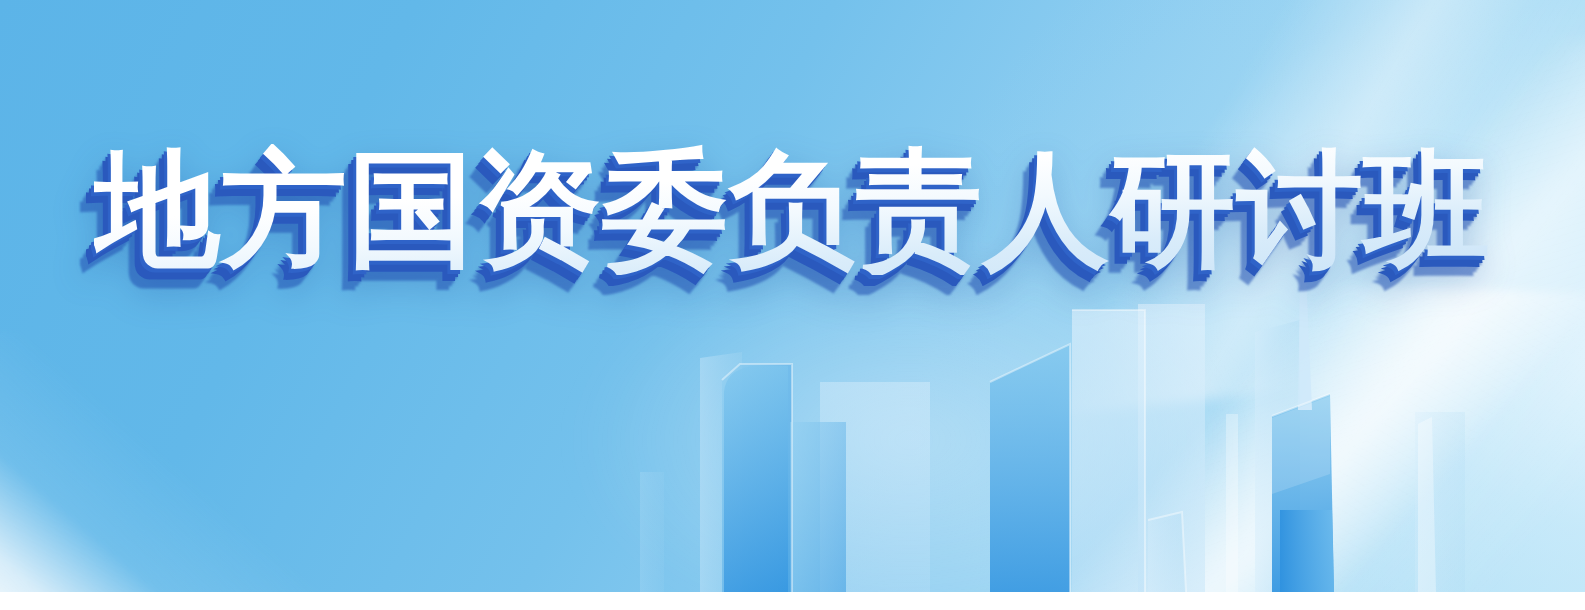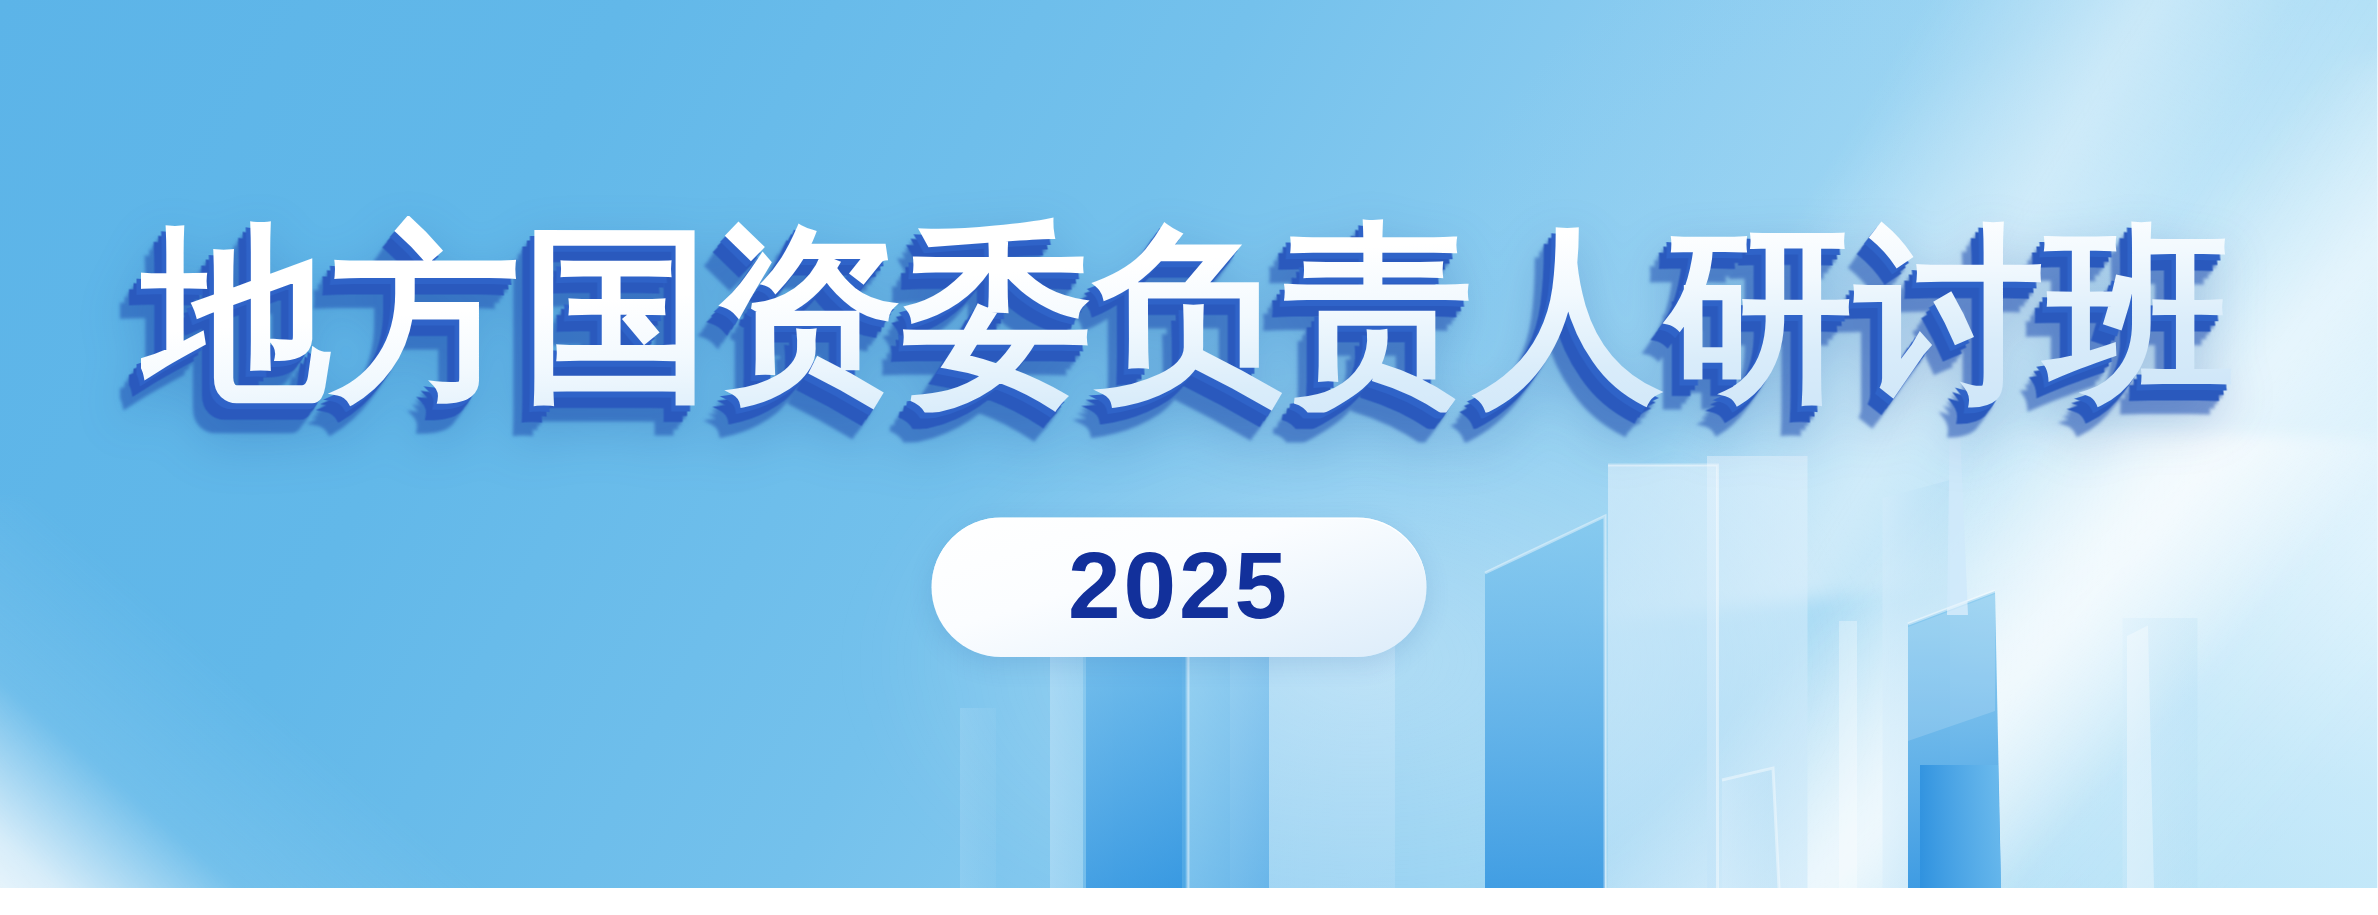--- a/index.html
+++ b/index.html
@@ -194,17 +194,14 @@
     </g>
   </svg>
 
   <div class="streak" id="streak-bottomleft"></div>
   <div class="streak" id="streak-bottomleft-edge"></div>
 
   <div id="title-wrap">
     <h1 id="headline">地方国资委负责人研讨班</h1>
   </div>
 
-  <div id="year-pill">
-    <span id="year-text">2025</span>
-  </div>
 
 </div>
 
 </body></html>

